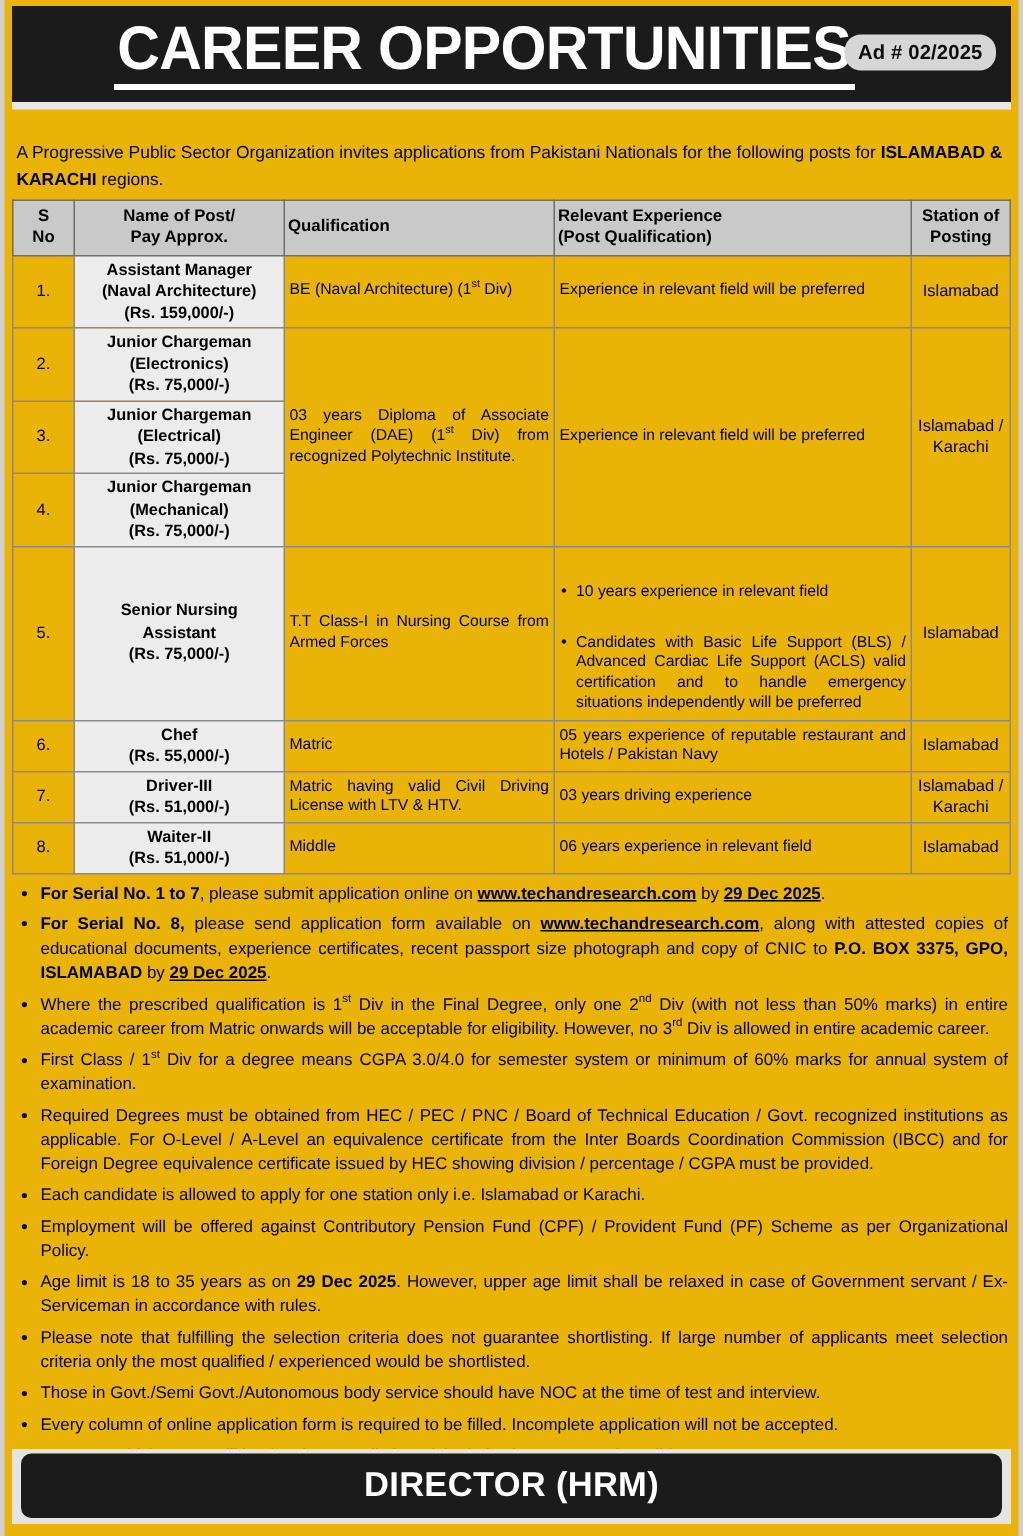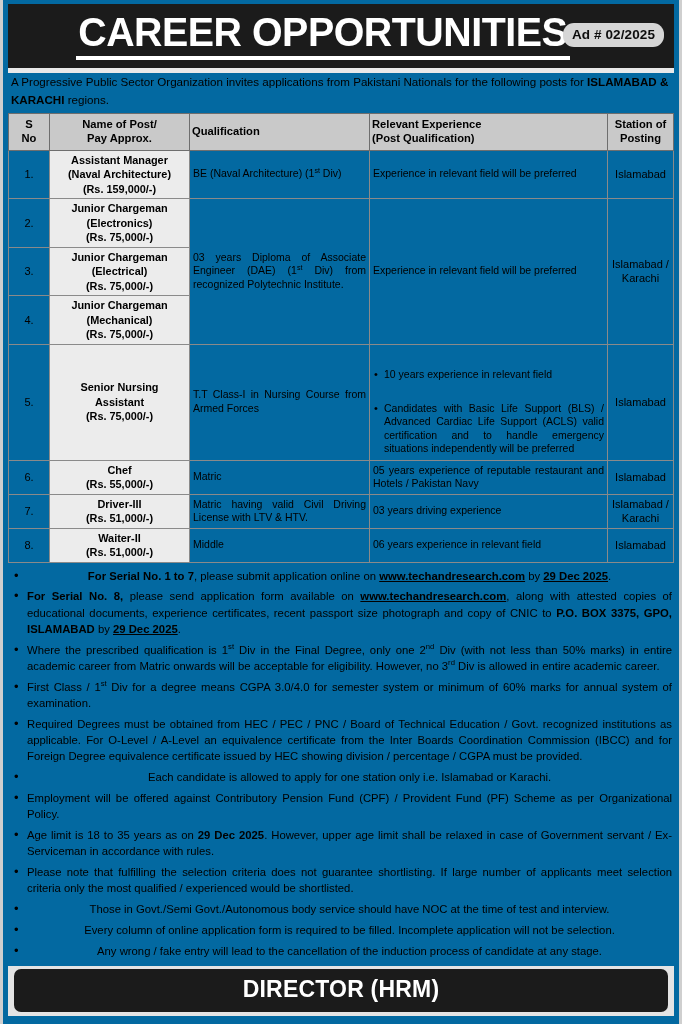--- a/index.html
+++ b/index.html
@@ -8,21 +8,21 @@
     background: #ffffff;
   }
   body {
     font-family: "Liberation Sans", sans-serif;
     color: #000;
   }
   .page {
     width: 682px;
     height: 1024px;
     box-sizing: border-box;
-    background: #0369a1;
+    background: #eab308;
     position: relative;
     overflow: hidden;
     padding: 4px 5px 0 5px;
     border-left: 3px solid #cfcfcf;
     border-right: 3px solid #cfcfcf;
   }
 
   
   .banner {
     background: #1b1b1b;
@@ -71,21 +71,21 @@
   }
 
   
   .intro-sep {
     height: 5px;
     background: #e9e9e9;
   }
   .intro {
     font-size: 11.6px;
     line-height: 1.52;
-    padding: 0 4px 5px 3px;
+    padding: 20px 4px 5px 3px;
     text-align: left;
   }
   .intro b { font-weight: bold; }
 
   
   table.jobs {
     width: 100%;
     border-collapse: collapse;
     table-layout: fixed;
     font-size: 10.6px;
@@ -128,21 +128,21 @@
   .notes {
     margin-top: 5px;
     padding: 0 2px 0 2px;
   }
   .note {
     position: relative;
     padding-left: 17px;
     margin-bottom: 4.5px;
     font-size: 11.3px;
     line-height: 1.44;
-    text-align: center;
+    text-align: left;
   }
   .note.just { text-align: justify; text-align-last: left; }
   .note:before {
     content: "\2022";
     position: absolute;
     left: 4px;
     top: -1px;
     font-size: 13px;
     line-height: 1.32;
   }
@@ -322,21 +322,21 @@
     <div class="note">Each candidate is allowed to apply for one station only i.e. Islamabad or Karachi.</div>
 
     <div class="note just">Employment will be offered against Contributory Pension Fund (CPF) / Provident Fund (PF) Scheme as per Organizational Policy.</div>
 
     <div class="note just"><span>Age limit is 18 to 35 years as on </span><b>29 Dec 2025</b><span>. However, upper age limit shall be relaxed in case of Government servant / Ex-Serviceman in accordance with rules.</span></div>
 
     <div class="note just">Please note that fulfilling the selection criteria does not guarantee shortlisting. If large number of applicants meet selection criteria only the most qualified / experienced would be shortlisted.</div>
 
     <div class="note">Those in Govt./Semi Govt./Autonomous body service should have NOC at the time of test and interview.</div>
 
-    <div class="note">Every column of online application form is required to be filled. Incomplete application will not be selection.</div>
+    <div class="note">Every column of online application form is required to be filled. Incomplete application will not be accepted.</div>
 
     <div class="note">Any wrong / fake entry will lead to the cancellation of the induction process of candidate at any stage.</div>
 
     <div class="note">No TA/DA will be admissible for test / interview.</div>
 
   </div>
 
   <div class="footer-wrap">
     <div class="footer">DIRECTOR (HRM)</div>
   </div>

